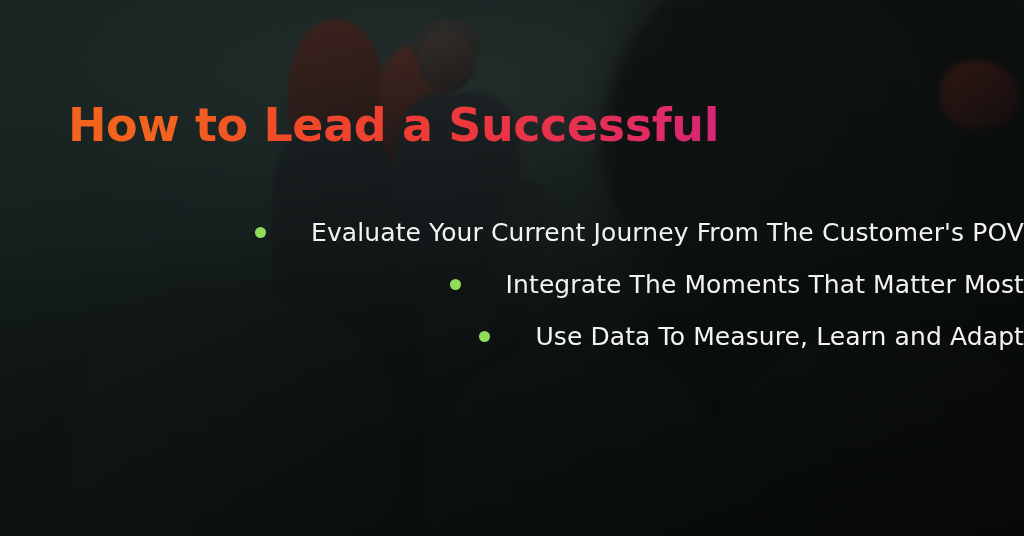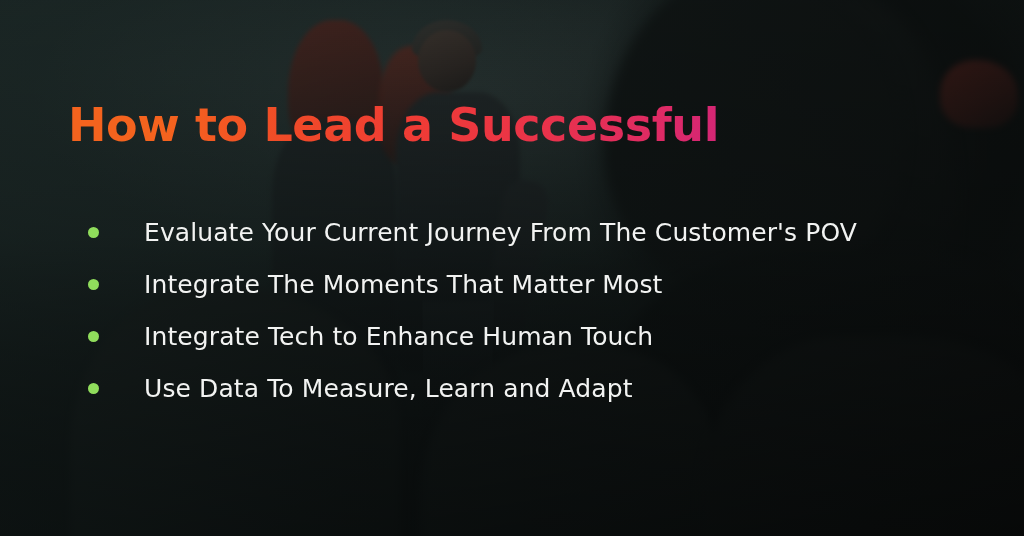--- a/index.html
+++ b/index.html
@@ -207,20 +207,21 @@
   .bullets {
     list-style: none;
     margin-top: 52px;
     padding-left: 20px;
   }
   .bullet-row {
     display: flex;
     align-items: center;
     height: 51px;
     margin-bottom: 1px;
+    justify-content: flex-end;
   }
   .bullet-dot {
     width: 11px;
     height: 11px;
     border-radius: 50%;
     background: #90DD5C;
     flex: 0 0 11px;
     margin-right: 45px;
   }
   .bullet-text {
@@ -278,24 +279,20 @@
       <li class="bullet-row">
         <span class="bullet-dot"></span>
         <span class="bullet-text">Evaluate Your Current Journey From The Customer's POV</span>
       </li>
 
       <li class="bullet-row">
         <span class="bullet-dot"></span>
         <span class="bullet-text">Integrate The Moments That Matter Most</span>
       </li>
 
-      <li class="bullet-row">
-        <span class="bullet-dot"></span>
-        <span class="bullet-text">Integrate Tech to Enhance Human Touch</span>
-      </li>
 
       <li class="bullet-row">
         <span class="bullet-dot"></span>
         <span class="bullet-text">Use Data To Measure, Learn and Adapt</span>
       </li>
 
     </ul>
   </div>
 </div>
 

